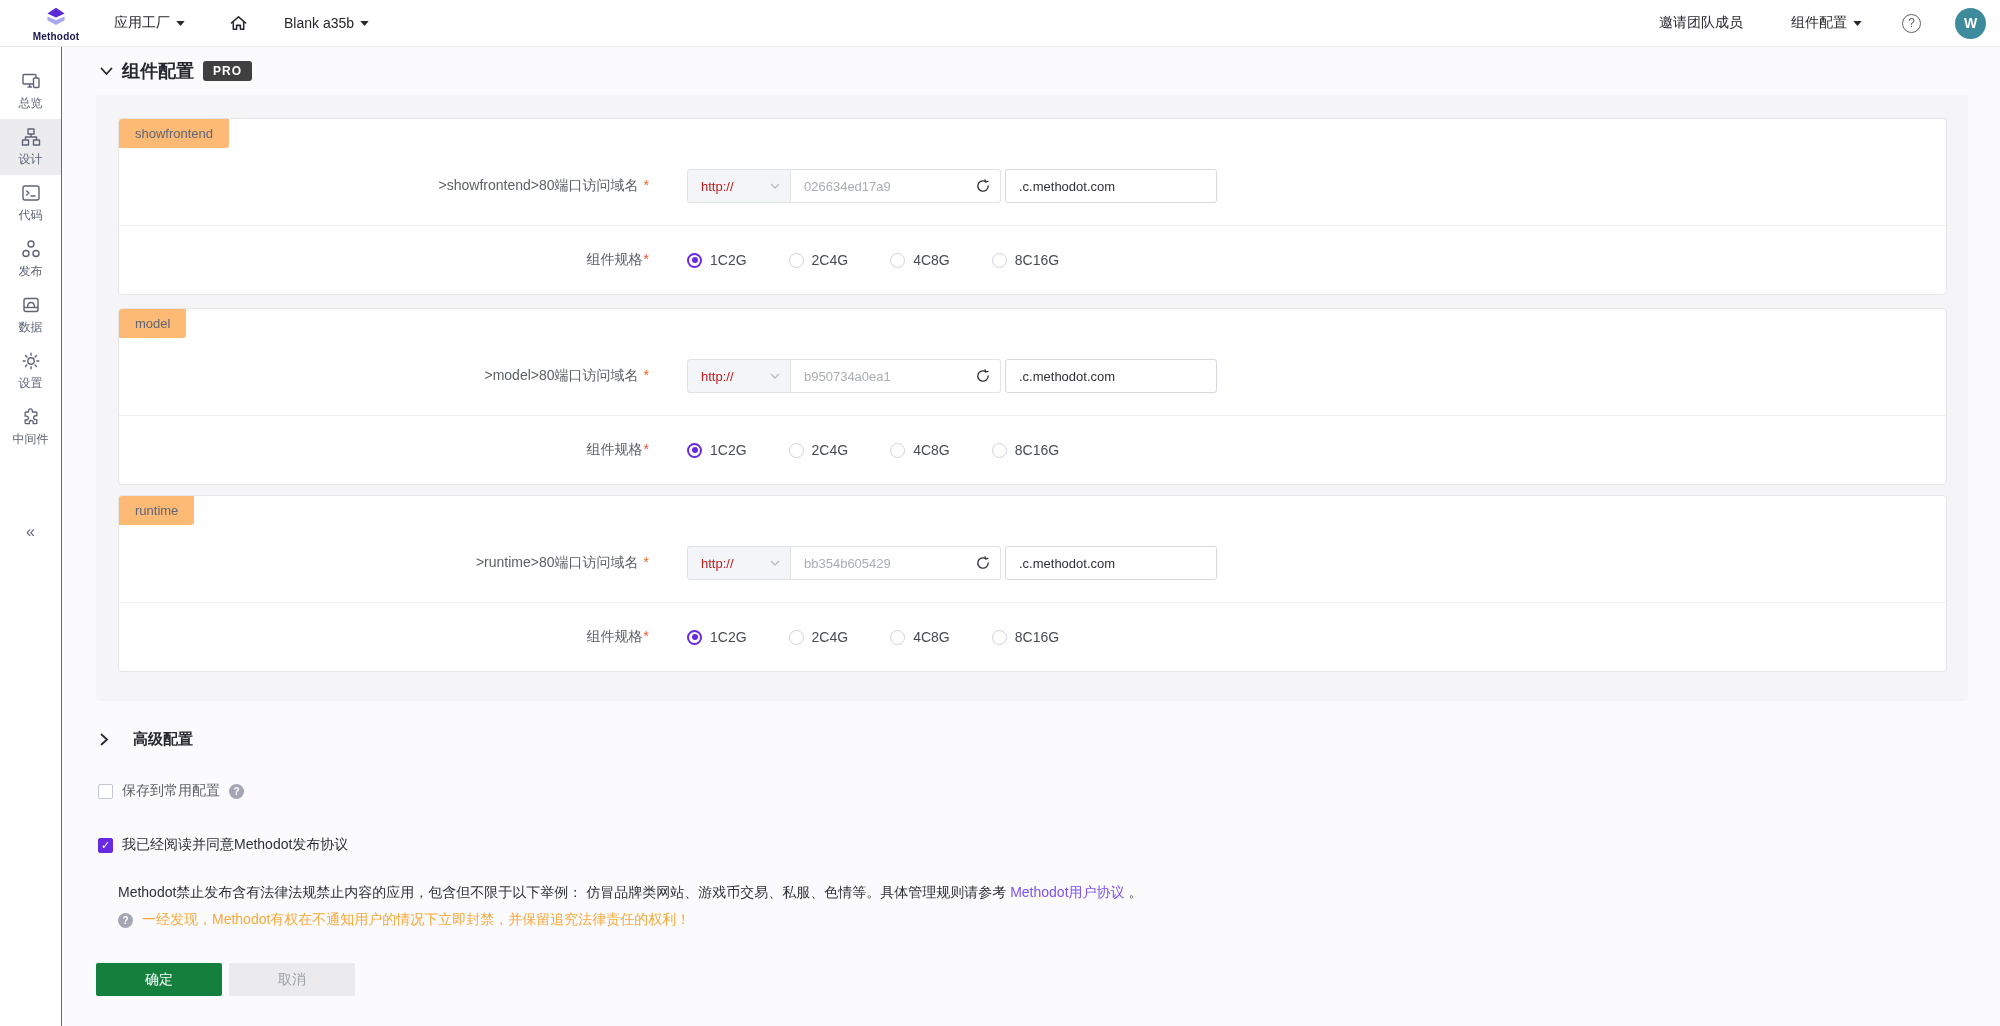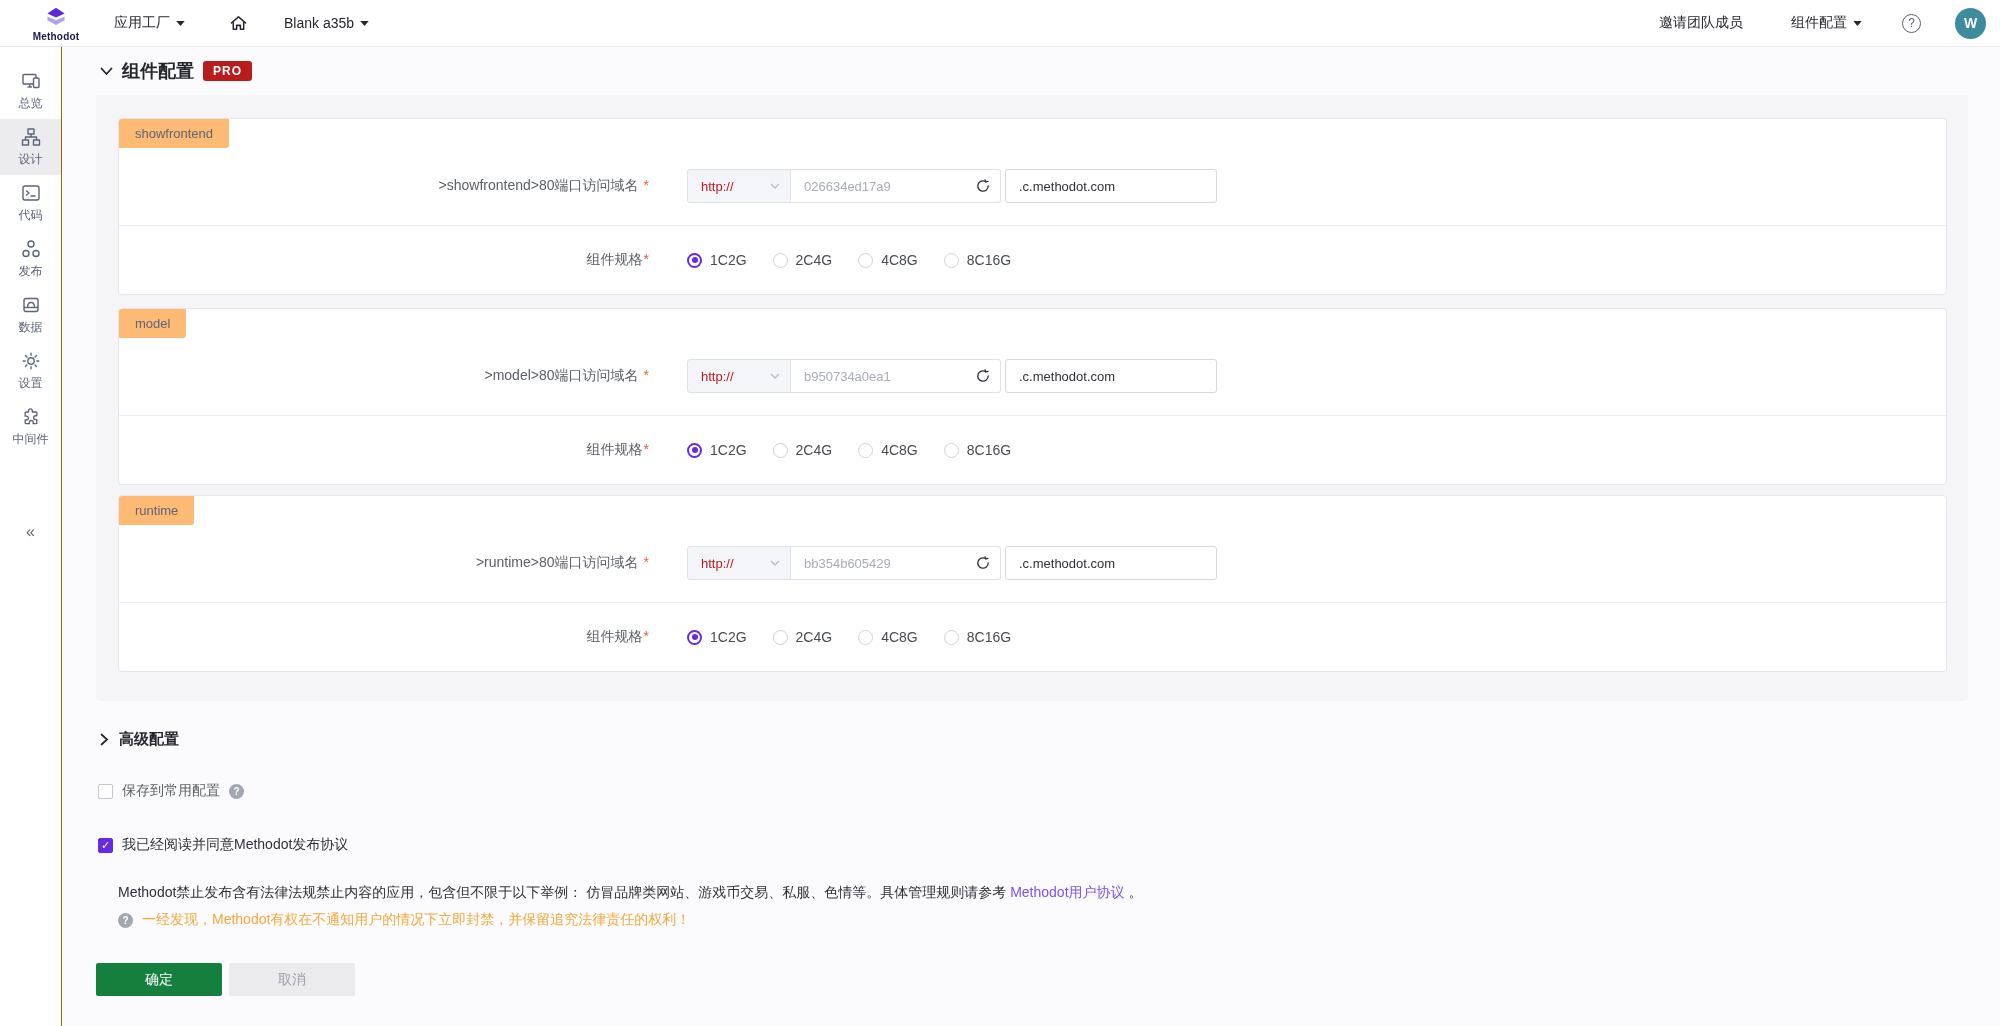--- a/index.html
+++ b/index.html
@@ -32,21 +32,21 @@
   .side-item { height:56px; display:flex; flex-direction:column; align-items:center; justify-content:center;
     gap:4px; color:#5d6477; font-size:12px; cursor:pointer; }
   .side-item.active { background:#ececef; }
   .side-item svg { display:block; }
   .side-collapse { margin-top:62px; text-align:center; color:#5d6477; font-size:16px; cursor:pointer; height:30px; line-height:30px; }
 
   
   .content { position:absolute; top:47px; left:62px; width:1938px; height:979px; background:#fbfbfd; }
   .section-header { position:absolute; left:38px; top:12px; display:flex; align-items:center; gap:9px; cursor:pointer; }
   .section-title { font-size:18px; font-weight:bold; color:#26272e; }
-  .pro-badge { background:#b91c1c; color:#fff; font-size:12px; font-weight:bold; letter-spacing:1px;
+  .pro-badge { background:#404040; color:#fff; font-size:12px; font-weight:bold; letter-spacing:1px;
     padding:3px 10px; border-radius:3px; }
 
   .panel { position:absolute; left:34px; top:48px; width:1872px; height:606px; background:#f5f5f7; border-radius:4px; }
   .card { position:absolute; left:22px; width:1829px; height:177px; background:#fff;
     border:1px solid #e6e6ea; border-radius:4px; }
   .card-1 { top:23px; } .card-2 { top:213px; } .card-3 { top:400px; }
   .card-tab { position:absolute; top:0; left:0; background:#fdba74; color:#5f6477; font-size:13px;
     padding:7px 16px; border-radius:3px 0 3px 0; }
   .row-domain { height:107px; display:flex; align-items:center; padding-top:28px; border-bottom:1px solid #efeff2; }
   .row-spec { height:68px; display:flex; align-items:center; }
@@ -57,28 +57,28 @@
   .proto-select { width:104px; height:34px; background:#f3f5f8; border:1px solid #dfe2e8;
     border-radius:3px 0 0 3px; display:flex; align-items:center; justify-content:space-between;
     padding:0 10px 0 13px; color:#b91c1c; font-size:13px; cursor:not-allowed; }
   .sub-input { width:210px; height:34px; background:#fff; border:1px solid #dfe2e8; border-left:none;
     border-radius:0 3px 3px 0; display:flex; align-items:center; justify-content:space-between;
     padding:0 10px 0 13px; color:#a9adb5; font-size:13px; }
   .refresh-btn { cursor:pointer; display:flex; align-items:center; }
   .suffix-input { width:212px; height:34px; margin-left:4px; background:#fff; border:1px solid #d6d9e0;
     border-radius:3px; display:flex; align-items:center; padding:0 13px; color:#2f3138; font-size:13px; }
 
-  .radio-group { display:flex; align-items:center; margin-left:38px; gap:26px; }
+  .radio-group { display:flex; align-items:center; margin-left:38px; gap:42px; }
   .radio-option { display:flex; align-items:center; gap:8px; font-size:14px; color:#474b52; cursor:pointer; }
   .radio-circle { width:15px; height:15px; border:1px solid #d0d3da; border-radius:50%; background:#fff; position:relative; flex:none; }
   .radio-option.selected .radio-circle { border:2px solid #682ae0; }
   .radio-option.selected .radio-circle::after { content:""; position:absolute; left:50%; top:50%;
     width:6px; height:6px; margin:-3px 0 0 -3px; border-radius:50%; background:#682ae0; }
 
-  .advanced-header { position:absolute; left:38px; top:683px; display:flex; align-items:center; gap:10px; cursor:pointer; }
+  .advanced-header { position:absolute; left:38px; top:683px; display:flex; align-items:center; gap:24px; cursor:pointer; }
   .advanced-title { font-size:15px; font-weight:bold; color:#26272e; }
 
   .check-row { position:absolute; display:flex; align-items:center; gap:9px; font-size:14px; color:#5b5f66; }
   .save-row { left:36px; top:735px; }
   .agree-row { left:36px; top:789px; color:#2f3138; }
   .checkbox { width:15px; height:15px; border:1px solid #c3c7cf; border-radius:2px; background:#fff; cursor:pointer; flex:none; }
   .checkbox.checked { background:#682ae0; border-color:#682ae0; display:flex; align-items:center; justify-content:center; }
   .check-mark { color:#fff; font-size:11px; line-height:1; }
   .help-dot { width:15px; height:15px; border-radius:50%; background:#a2a7b3; color:#fff; font-size:10px;
     font-weight:bold; display:flex; align-items:center; justify-content:center; cursor:pointer; flex:none; }

